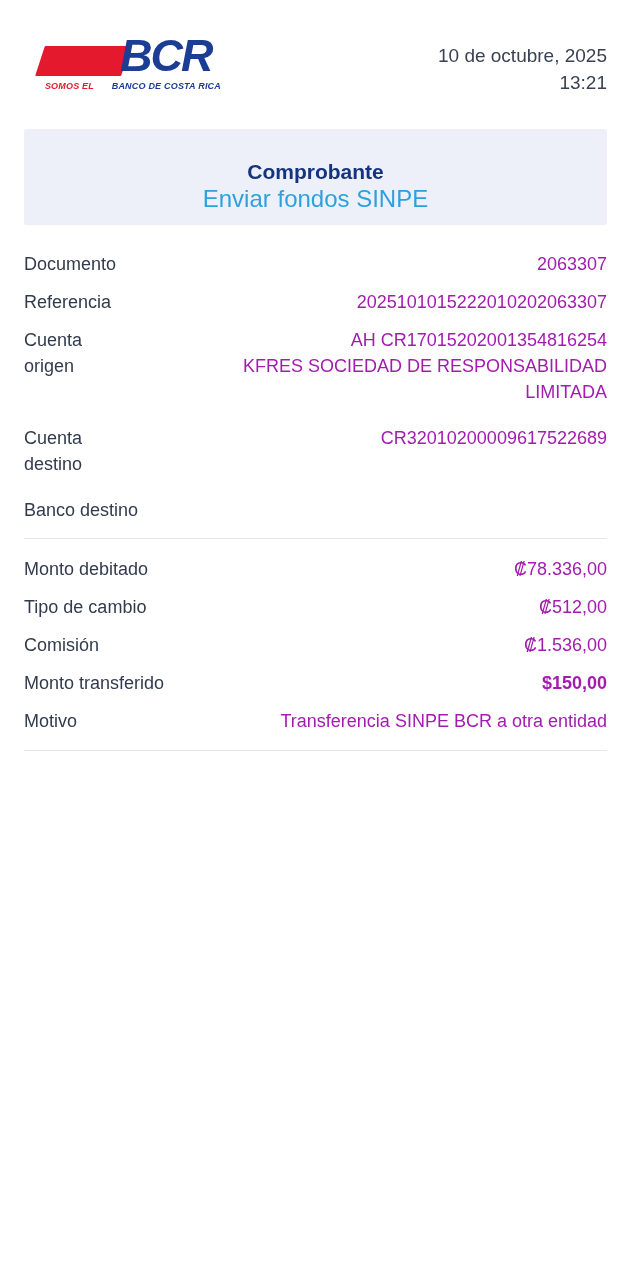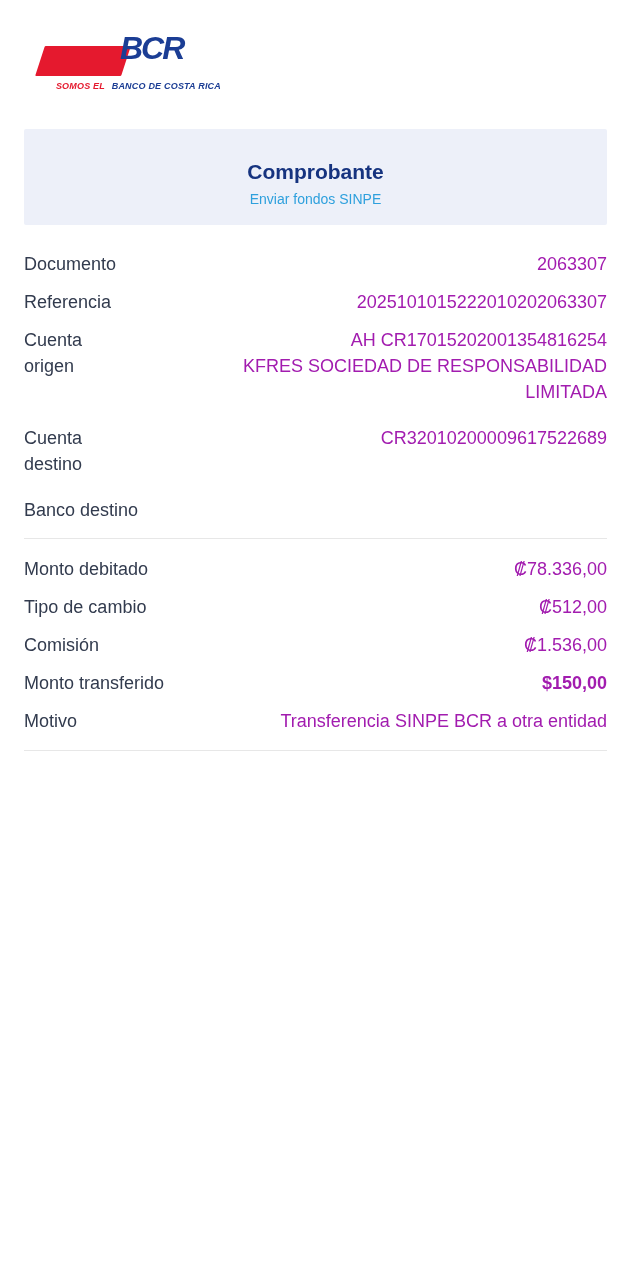--- a/index.html
+++ b/index.html
@@ -25,37 +25,37 @@
     position: absolute;
     left: 8px; top: 8px;
     width: 86px; height: 30px;
     background: #E5192E;
     transform: skewX(-18deg);
     border-radius: 1px;
   }
   .logo-acronym {
     position: absolute;
     left: 88px; top: -9px;
-    font-size: 32px;
+    font-size: 45px;
     font-weight: bold;
     font-style: italic;
     letter-spacing: -2px;
     color: #1B3D94;
     line-height: 1.2;
   }
   .logo-tagline {
     position: absolute;
     top: 43px; right: -3px;
     font-size: 9px;
     font-weight: bold;
     font-style: italic;
     white-space: nowrap;
     letter-spacing: 0.2px;
   }
-  .tagline-left { color: #E5192E; margin-right: 4px; }
+  .tagline-left { color: #E5192E; margin-right: 15px; }
   .tagline-right { color: #1B3D94; }
 
   .datetime {
     text-align: right;
     font-size: 19px;
     line-height: 27px;
     color: #3A4252;
     padding-top: 4px;
   }
 
@@ -68,21 +68,21 @@
     border-radius: 2px;
   }
   .banner-title {
     font-size: 21px;
     font-weight: bold;
     color: #16337F;
     line-height: 27px;
     margin-top: 16px;
   }
   .banner-subtitle {
-    font-size: 14px;
+    font-size: 24px;
     color: #2EA0DD;
     line-height: 24px;
     margin-top: 2px;
   }
 
   
   .details { margin: 26px 24px 0 24px; }
   .row {
     display: flex;
     justify-content: space-between;
@@ -111,20 +111,24 @@
 
   <div class="header">
     <div class="logo">
       <div class="logo-red"></div>
       <div class="logo-acronym">BCR</div>
       <div class="logo-tagline">
         <span class="tagline-left" style="display:inline">SOMOS EL</span>
         <span class="tagline-right" style="display:inline">BANCO DE COSTA RICA</span>
       </div>
     </div>
+    <div class="datetime">
+      <div>10 de octubre, 2025</div>
+      <div>13:21</div>
+    </div>
   </div>
 
   <div class="banner">
     <div class="banner-title">Comprobante</div>
     <div class="banner-subtitle">Enviar fondos SINPE</div>
   </div>
 
   <div class="details">
 
     <div class="row">

